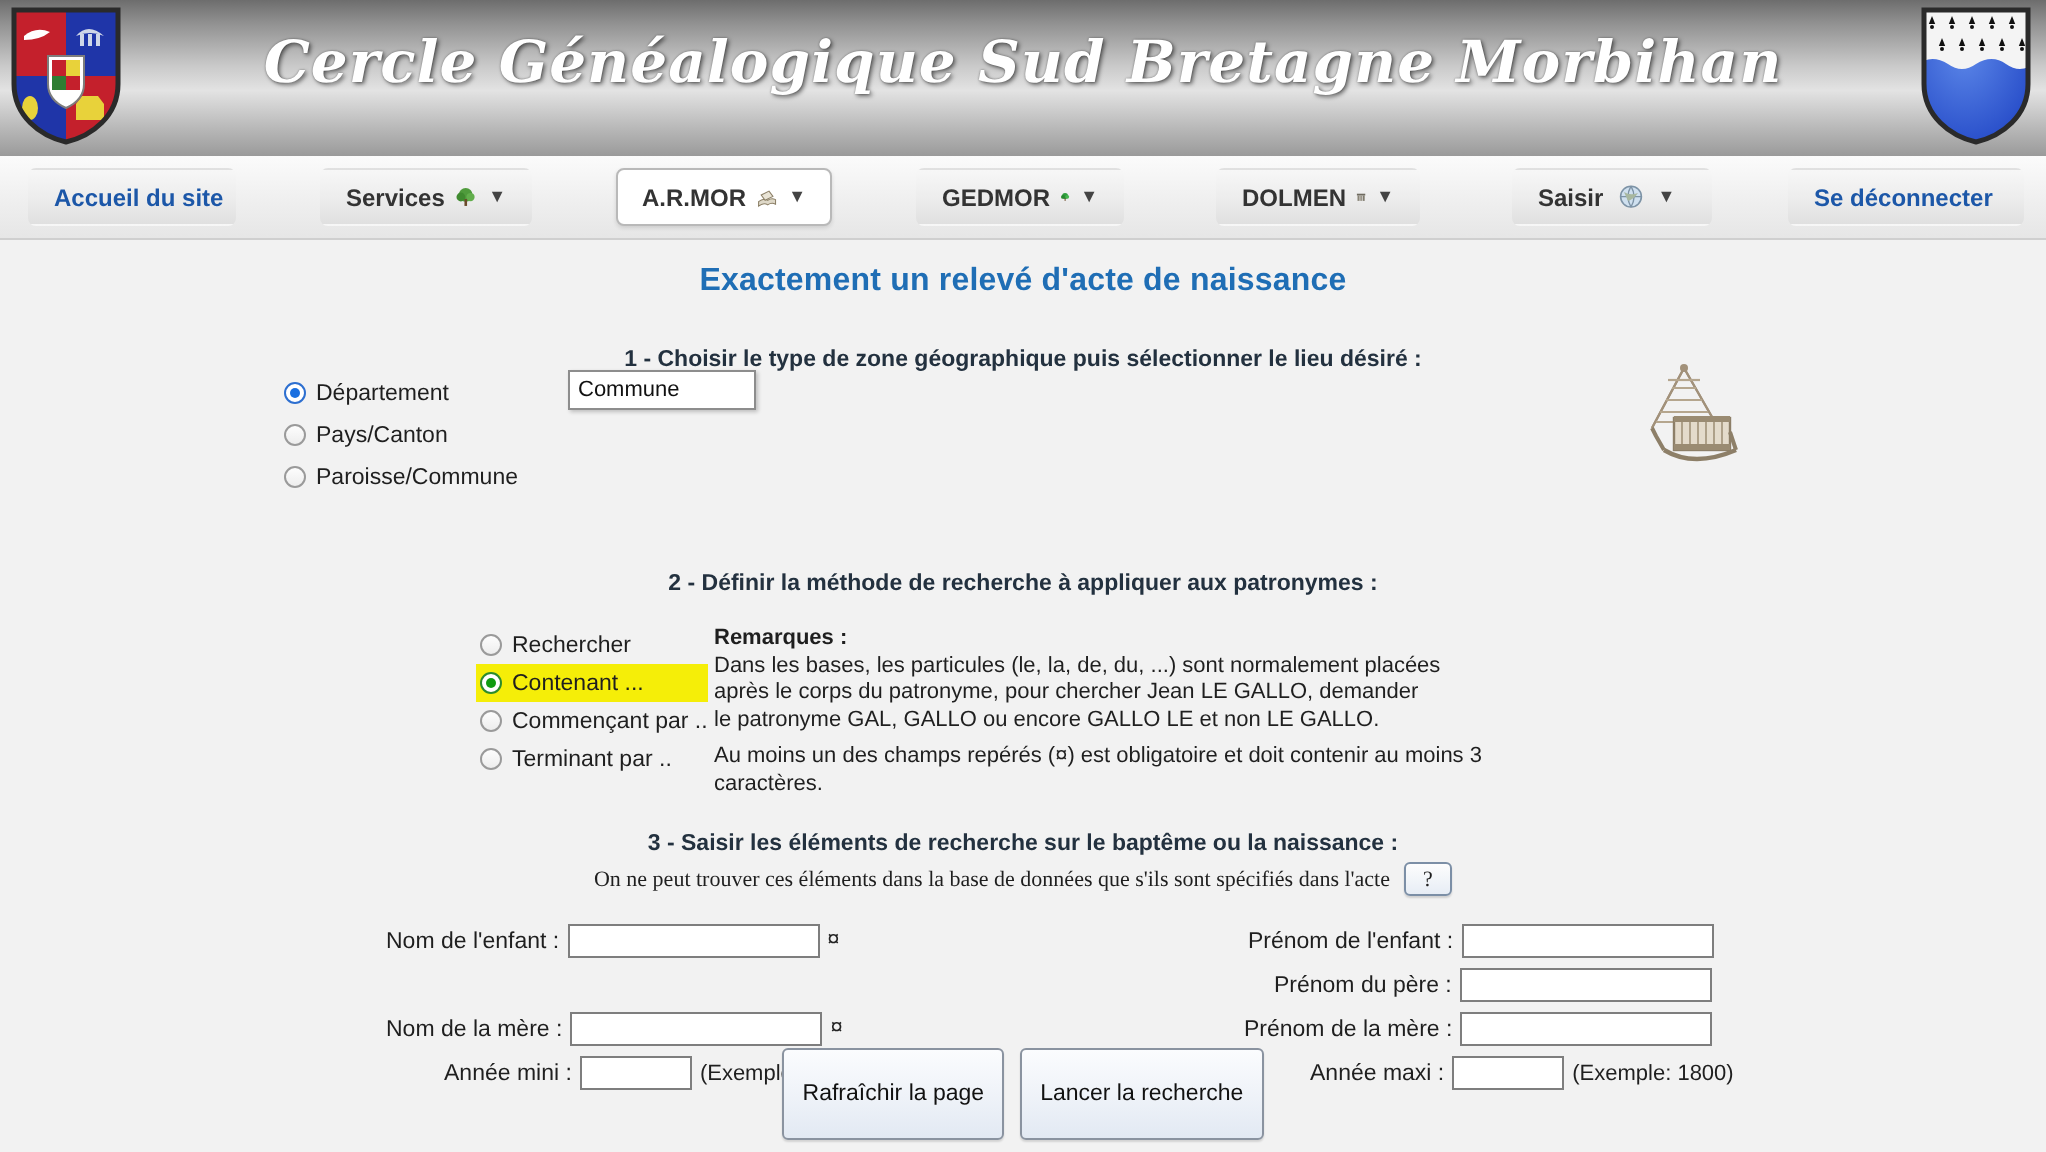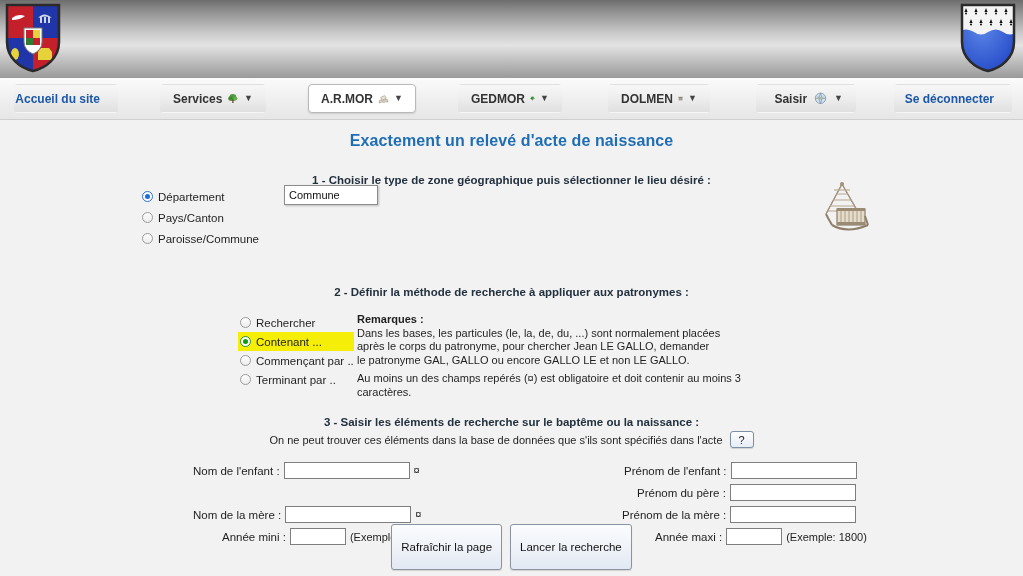--- a/index.html
+++ b/index.html
@@ -56,21 +56,21 @@
     border-bottom: 1px solid #cfcfcf;
     box-sizing: border-box;
   }
   .navbtn {
     position: absolute;
     top: 6px;
     height: 29px;
     box-sizing: border-box;
     display: flex;
     align-items: center;
-    justify-content: flex-end;
+    justify-content: flex-start;
     gap: 5px;
     padding: 0 12px;
     border-radius: 4px;
     background: linear-gradient(to bottom, #f7f7f7 0%, #ececec 55%, #e0e0e0 100%);
     border: 1px solid transparent;
     font-size: 12px;
     font-weight: bold;
     color: #333;
     cursor: pointer;
     white-space: nowrap;
@@ -216,20 +216,21 @@
   #section3 { position: relative; }
   #step3-sub {
     text-align: center;
     font-size: 11px;
     color: #1f1f1f;
     margin-top: 3px;
     display: flex;
     align-items: center;
     justify-content: center;
     gap: 7px;
+    font-family: Liberation Serif, serif;
   }
   #help-btn {
     display: inline-flex;
     align-items: center;
     justify-content: center;
     width: 22px; height: 15px;
     border: 1px solid #7c8fa6;
     border-radius: 3px;
     background: linear-gradient(to bottom,#fdfdfd,#e7edf5);
     font-size: 11px;
@@ -322,20 +323,21 @@
         <path d="M20 26 h18 v14 q0 8 -9 12 q-9 -4 -9 -12 z" fill="#ffffff" stroke="#7d7d7d" stroke-width="1"></path>
         <path d="M22 28 h7 v8 h-7 z" fill="#c4202c"></path>
         <path d="M29 28 h7 v8 h-7 z" fill="#e8d23a"></path>
         <path d="M22 36 h7 v7 h-7 z" fill="#2e7d32"></path>
         <path d="M29 36 h7 v7 h-7 z" fill="#c4202c"></path>
       </g>
       <path d="M3 3 H55 V40 C55 56 42 66 29 69 C16 66 3 56 3 40 Z" fill="none" stroke="#2a2a2a" stroke-width="2.5"></path>
     </svg>
   </div>
 
+  <div id="header-title">Cercle Généalogique Sud Bretagne Morbihan</div>
 
   <div class="shield" id="shield-right">
     <svg viewBox="0 0 58 72">
       <defs>
         <clipPath id="shclipR">
           <path d="M3 3 H55 V40 C55 56 42 66 29 69 C16 66 3 56 3 40 Z"></path>
         </clipPath>
         <radialGradient id="blueg" cx="40%" cy="35%" r="75%">
           <stop offset="0%" stop-color="#5b86e8"></stop>
           <stop offset="100%" stop-color="#1f44c4"></stop>

